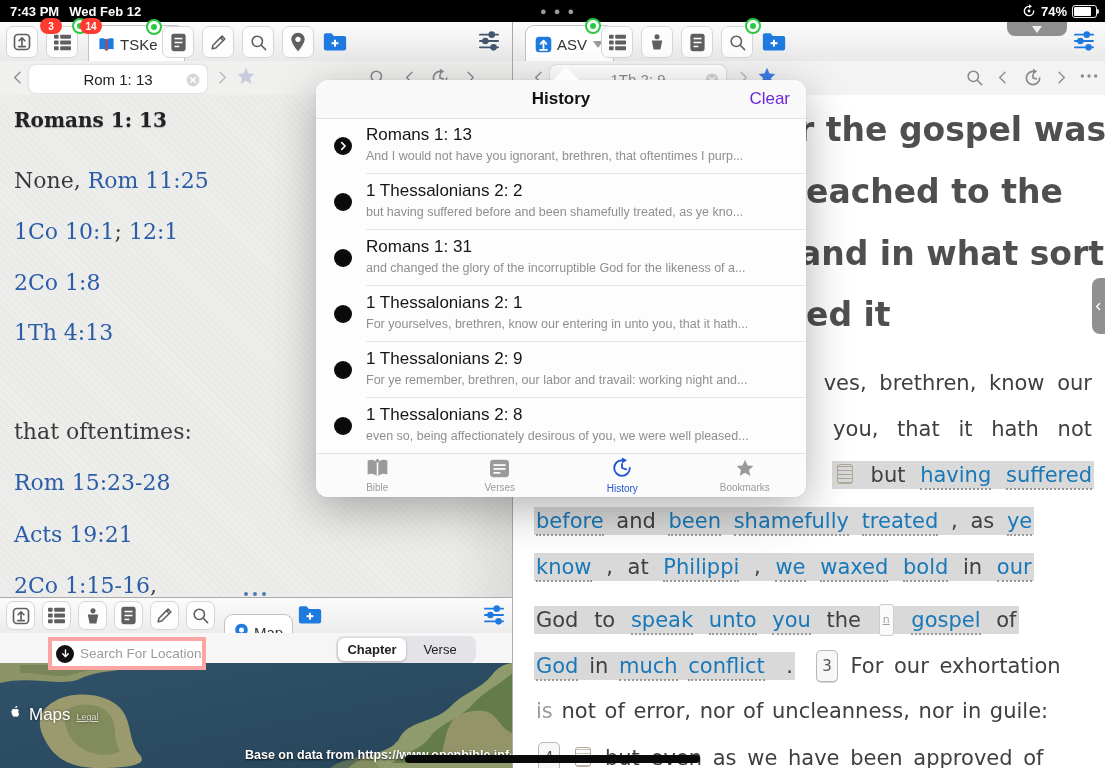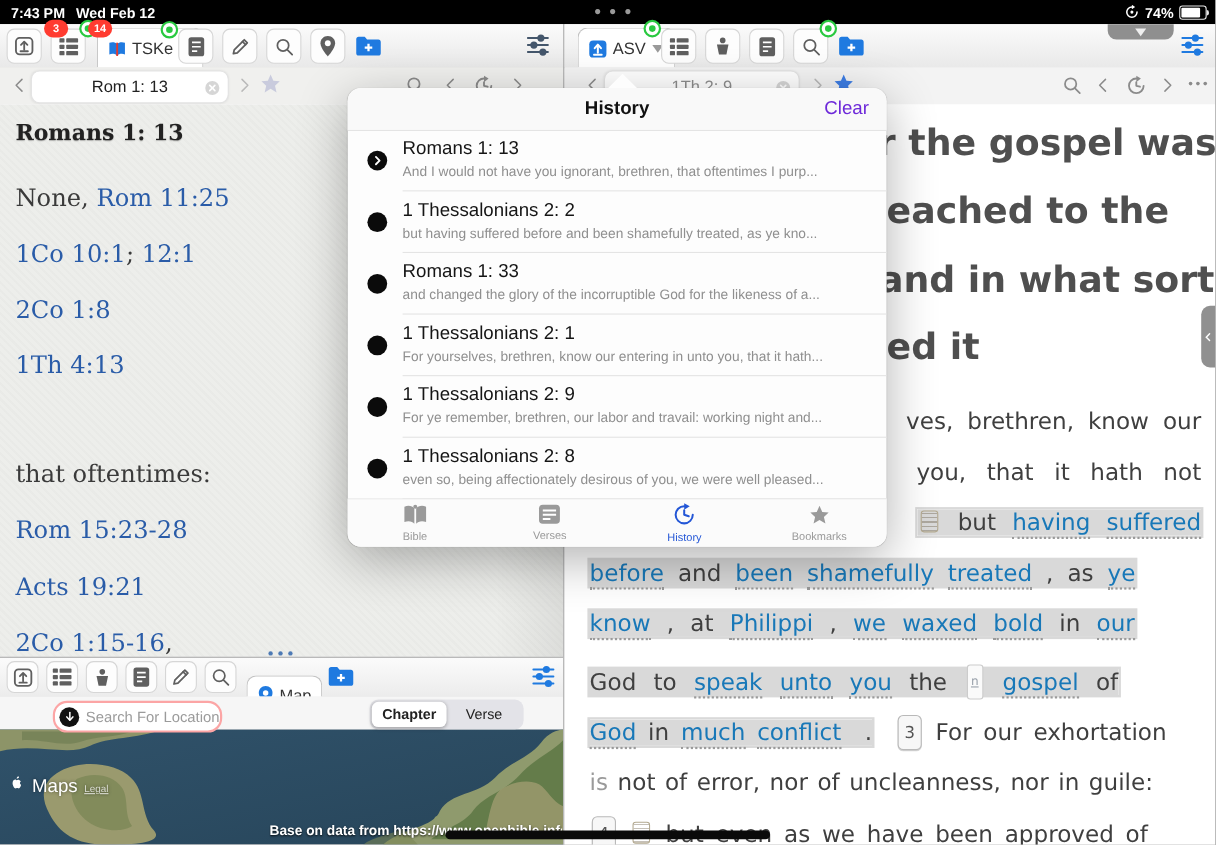--- a/index.html
+++ b/index.html
@@ -90,22 +90,22 @@
   .hrow .sep{position:absolute;left:50px;right:0;bottom:0;height:1px;background:#e4e4e4;}
   .hrow .dot{position:absolute;left:18px;top:19px;width:18px;height:18px;border-radius:50%;background:#0b0b0b;color:#fff;
     display:flex;align-items:center;justify-content:center;}
   .hrow .ti{position:absolute;left:50px;top:7px;font-size:17px;color:#151515;}
   .hrow .sn{position:absolute;left:50px;top:31px;right:8px;font-size:12.5px;color:#8f8f8f;white-space:nowrap;overflow:hidden;}
   .pop-tabs{position:absolute;left:0;bottom:0;right:0;height:43px;background:#fbfbfb;border-top:1px solid #e2e2e2;
     border-radius:0 0 12px 12px;display:flex;}
   .ptab{flex:1;display:flex;flex-direction:column;align-items:center;justify-content:center;gap:2px;color:#9a9a9a;font-size:10px;}
   .ptab.active{color:#2356d6;}
   
-  .searchpill{position:absolute;left:48px;top:637px;width:146px;height:25px;background:#fff;border:2px solid #fca5a5;
-    border-radius:13px;display:flex;align-items:center;gap:6px;padding-left:4px;z-index:4;}
+  .searchpill{position:absolute;left:48px;top:637px;width:146px;height:25px;background:#fff;border:4px solid #fca5a5;
+    border-radius:0;display:flex;align-items:center;gap:6px;padding-left:4px;z-index:4;}
   .searchpill .ph{font-size:13.5px;color:#9b9b9b;}
   .dlcircle{width:18px;height:18px;border-radius:50%;background:#111;color:#fff;display:flex;align-items:center;justify-content:center;}
   .seg{position:absolute;left:336px;top:636px;width:140px;height:27px;background:#e3e3e8;border-radius:8px;
     display:flex;padding:2px;box-sizing:border-box;z-index:4;}
   .seg .s{flex:1;display:flex;align-items:center;justify-content:center;font-size:13px;color:#222;border-radius:6px;}
   .seg .s.sel{background:#fff;box-shadow:0 1px 3px rgba(0,0,0,.25);font-weight:bold;}
   .mapwrap{position:absolute;left:0;top:663px;width:512px;height:105px;overflow:hidden;}
   .maps-logo{position:absolute;left:10px;top:705px;color:#fff;font-size:17px;display:flex;align-items:baseline;gap:6px;z-index:4;
     text-shadow:0 0 3px rgba(0,0,0,.5);}
   .maps-legal{font-size:9px;color:rgba(255,255,255,.75);text-decoration:underline;}
@@ -605,21 +605,21 @@
           <div class="sep"></div>
         </div>
         <div class="hrow" style="top: 56px;">
           <span class="dot"></span>
           <div class="ti">1 Thessalonians 2: 2</div>
           <div class="sn">but having suffered before and been shamefully treated, as ye kno...</div>
           <div class="sep"></div>
         </div>
         <div class="hrow" style="top: 112px;">
           <span class="dot"></span>
-          <div class="ti">Romans 1: 33</div>
+          <div class="ti">Romans 1: 31</div>
           <div class="sn">and changed the glory of the incorruptible God for the likeness of a...</div>
           <div class="sep"></div>
         </div>
         <div class="hrow" style="top: 168px;">
           <span class="dot"></span>
           <div class="ti">1 Thessalonians 2: 1</div>
           <div class="sn">For yourselves, brethren, know our entering in unto you, that it hath...</div>
           <div class="sep"></div>
         </div>
         <div class="hrow" style="top: 224px;">

